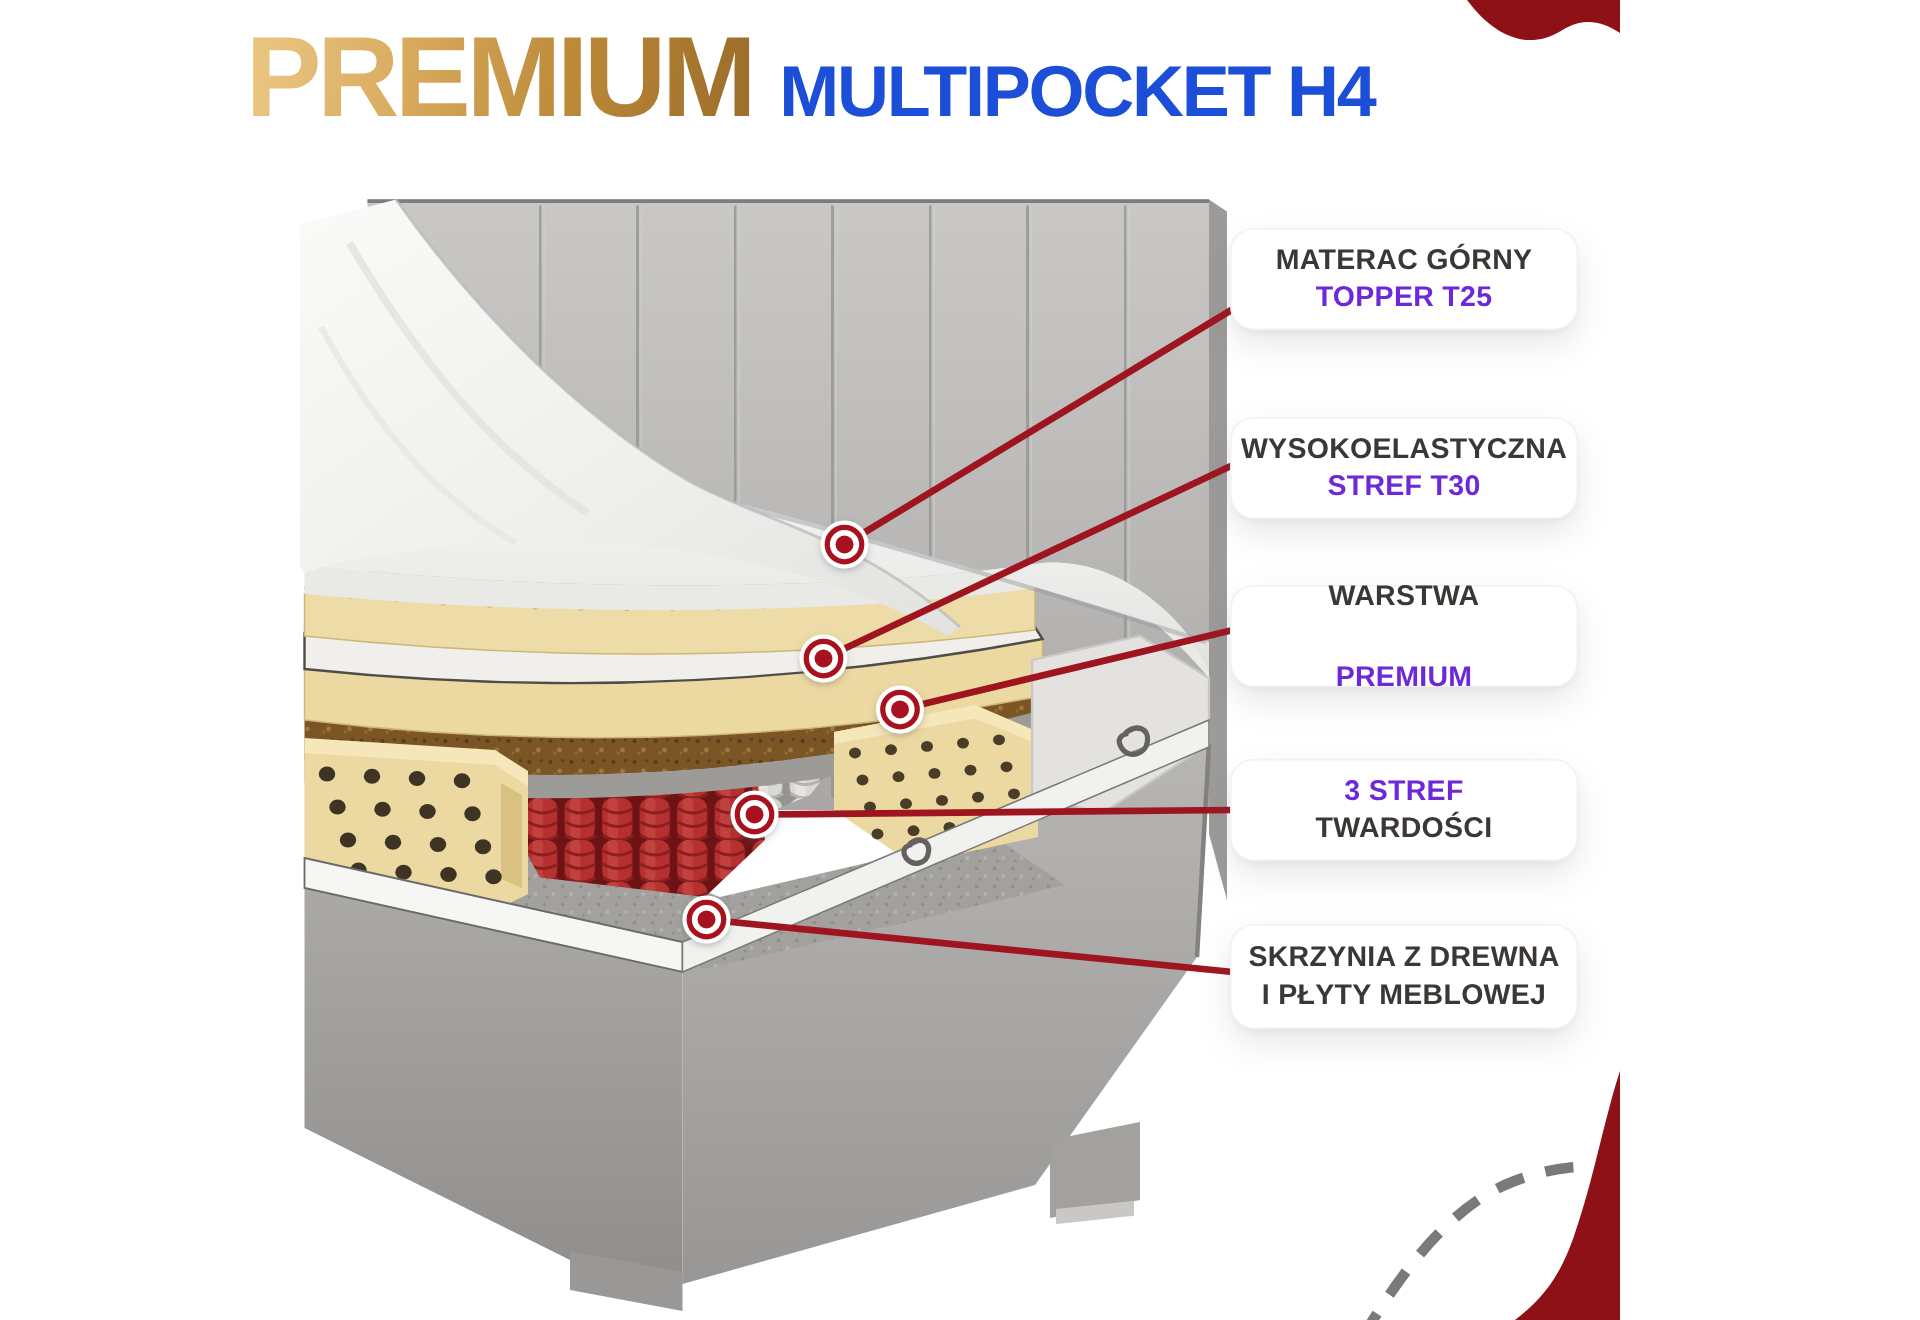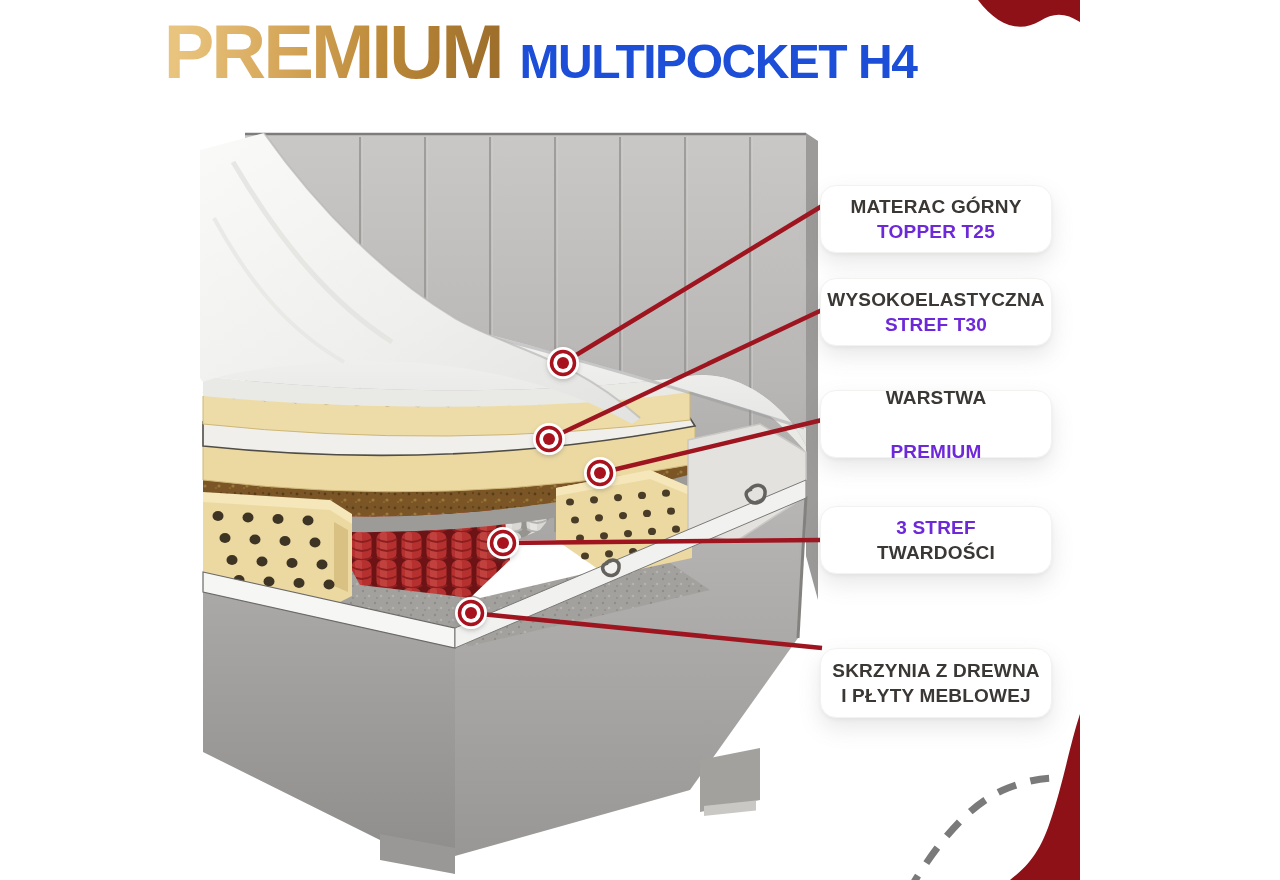--- a/index.html
+++ b/index.html
@@ -30,25 +30,25 @@
   .callout {
     position:absolute; left:820px; width:232px; height:68px;
     background:#ffffff; border:1px solid #f2f2f1; border-radius:16px;
     box-shadow:0 10px 22px rgba(110,110,110,.16), 0 2px 5px rgba(0,0,0,.05);
     display:flex; flex-direction:column; align-items:center; justify-content:center;
     text-align:center; white-space:nowrap; z-index:4;
   }
   .callout span { display:block; font-size:19px; line-height:25px; letter-spacing:.2px; }
   .c-dark { color:#3a3734; font-weight:600; }
   .c-gold { color:#6d28d9; font-weight:700; }
-  #callout-1 { top:185px; }
+  #callout-1 { top:152px; }
   #callout-2 { top:278px;justify-content:center; }
   #callout-3 { top:390px;gap:29px; }
   #callout-4 { top:506px; }
-  #callout-5 { top:648px; height:70px; }
+  #callout-5 { top:616px; height:70px; }
 
   svg.scene { position:absolute; left:0; top:0; z-index:2; }
 </style>
 </head>
 <body>
 
 <div class="stage">
   <div class="content">
 
     <div class="title-row">

